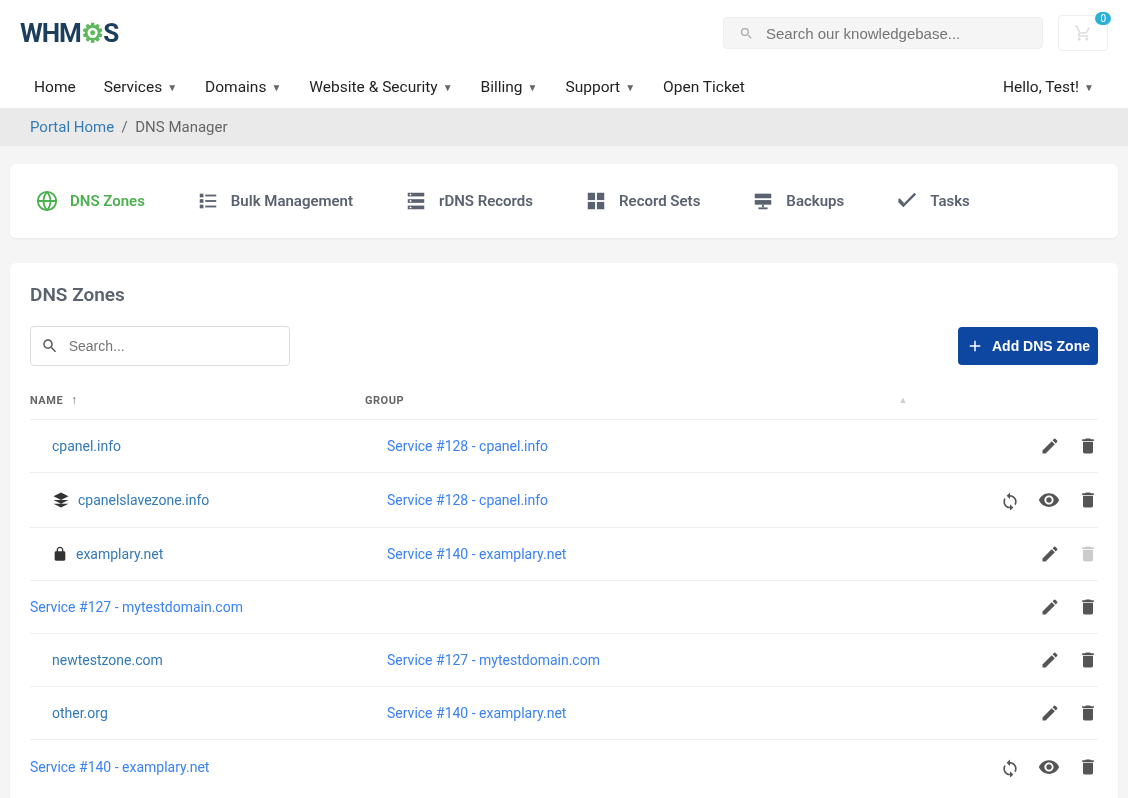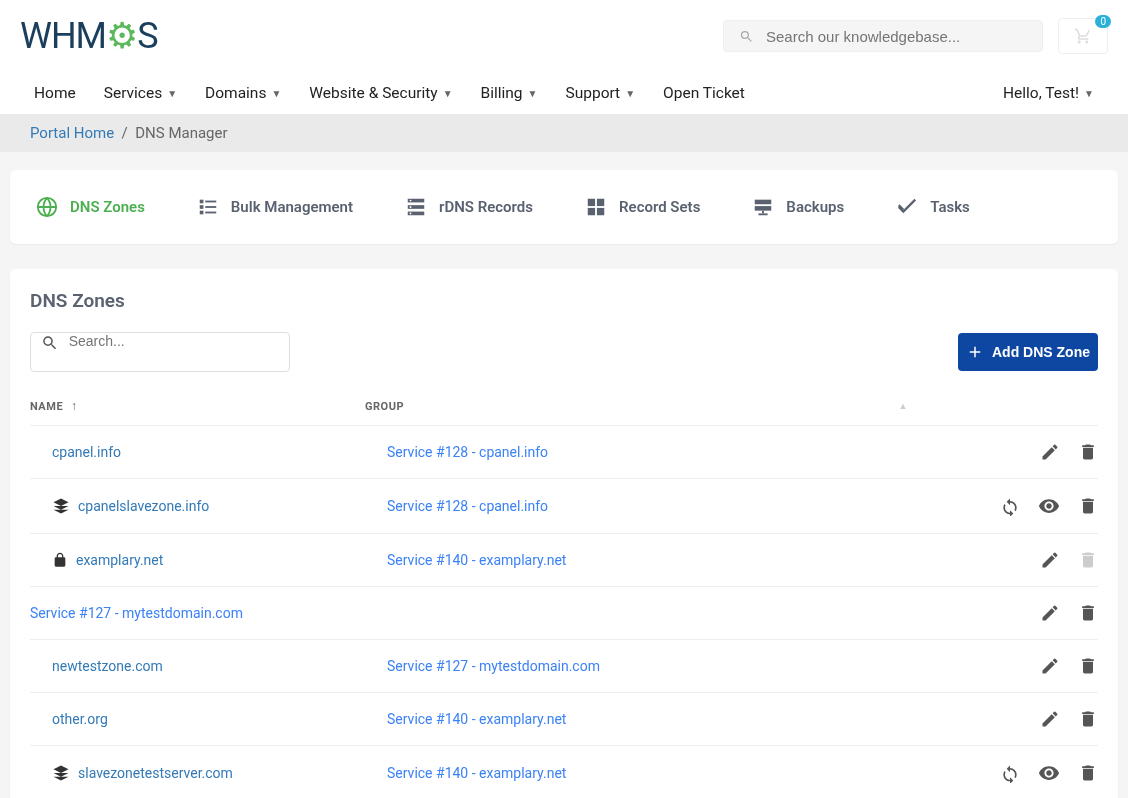--- a/index.html
+++ b/index.html
@@ -1,40 +1,40 @@
 <!DOCTYPE html>
 <html><head>
 <meta charset="utf-8">
 <style>
 * { box-sizing: border-box; margin: 0; padding: 0; }
 body { font-family: -apple-system, BlinkMacSystemFont, "Segoe UI", Roboto, sans-serif; background: #f5f5f5; color: #333; width: 1128px; }
 .header { background: #fff; padding: 15px 20px 0 20px; }
 .logo-row { display: flex; justify-content: space-between; align-items: center; padding-bottom: 15px; }
-.logo { font-size: 36px; font-weight: normal; color: #1a3e5c; letter-spacing: -1px; }
+.logo { font-size: 26px; font-weight: bold; color: #1a3e5c; letter-spacing: -1px; }
 .logo-gear { color: #5cb85c; display: inline-block; }
 .header-right { display: flex; gap: 15px; align-items: center; }
 .search-box { background: #f5f5f5; border: 1px solid #eee; border-radius: 4px; display: flex; align-items: center; padding: 0 15px; width: 320px; height: 32px; }
 .search-box input { border: none; background: transparent; outline: none; font-size: 15px; color: #888; width: 100%; margin-left: 12px; }
 .cart { border: 1px solid #eee; border-radius: 4px; padding: 8px 14px; position: relative; color: #ccc; }
 .cart-badge { position: absolute; top: -4px; right: -4px; background: #2bb0d7; color: #fff; font-size: 10px; border-radius: 8px; padding: 1px 5px; }
 .nav { display: flex; justify-content: space-between; align-items: center; border-top: 0; }
 .nav-left, .nav-right { display: flex; }
 .nav-item { padding: 12px 14px; font-size: 15.5px; color: #222; cursor: pointer; display: flex; align-items: center; gap: 5px; }
 .caret { font-size: 10px; color: #666; }
 .breadcrumb { background: #eaeaea; padding: 10px 30px; font-size: 15px; color: #666; }
 .breadcrumb a { color: #337ab7; text-decoration: none; }
 .container { padding: 18px 10px; }
 .tabs { background: #fff; border-radius: 6px; padding: 18px 10px; display: flex; gap: 20px; align-items: center; box-shadow: 0 1px 2px rgba(0,0,0,0.05); }
 .tab { display: flex; align-items: center; gap: 12px; padding: 8px 16px; font-size: 15px; font-weight: 600; color: #5a6270; cursor: pointer; }
 .tab.active { color: #4caf50; }
 .tab-icon { width: 22px; height: 22px; display: flex; align-items: center; justify-content: center; }
 .panel { background: #fff; border-radius: 6px; margin-top: 25px; padding: 20px; box-shadow: 0 1px 2px rgba(0,0,0,0.05); }
 .panel-title { font-size: 19px; font-weight: 600; color: #5a6270; margin-bottom: 20px; }
 .toolbar { display: flex; justify-content: space-between; align-items: center; margin-bottom: 15px; }
-.zone-search { border: 1px solid #ddd; border-radius: 4px; display: flex; align-items: flex-start; padding: 0 10px; width: 260px; height: 40px; }
+.zone-search { border: 1px solid #ddd; border-radius: 4px; display: flex; align-items: center; padding: 0 10px; width: 260px; height: 40px; }
 .zone-search input { border: none; outline: none; font-size: 14px; color: #999; width: 100%; margin-left: 10px; }
 .btn-primary { background: #0d47a1; color: #fff; border: none; border-radius: 4px; padding: 10px 8px; font-size: 14px; font-weight: 600; cursor: pointer; display: flex; align-items: center; gap: 8px; }
 .table-header { display: flex; padding: 12px 0; font-size: 11px; font-weight: 700; letter-spacing: 0.5px; color: #666; border-bottom: 1px solid #eee; }
 .col-name { width: 335px; display: flex; align-items: center; gap: 8px; }
 .col-group { flex: 1; display: flex; align-items: center; }
 .col-actions { width: 150px; display: flex; justify-content: flex-end; gap: 18px; align-items: center; }
 .row { display: flex; padding: 16px 0; border-bottom: 1px solid #eee; align-items: center; font-size: 14px; }
 .row:last-child { border-bottom: none; }
 .row .col-name { color: #337ab7; display: flex; align-items: center; gap: 8px; margin-left: 22px; }
 .row .col-name a { color: #337ab7; text-decoration: none; }
@@ -327,28 +327,20 @@
               </svg>
             </span>
             <span class="action-icon">
               <svg width="20" height="20" viewBox="0 0 24 24" fill="#555">
                 <path d="M6 19c0 1.1.9 2 2 2h8c1.1 0 2-.9 2-2V7H6v12zM19 4h-3.5l-1-1h-5l-1 1H5v2h14V4z"></path>
               </svg>
             </span>
           </div>
         </div>
         <div class="row">
-          <div class="col-name">
-            <span class="row-icon">
-              <svg width="18" height="18" viewBox="0 0 24 24" fill="#333">
-                <path d="M12 2L2 7l10 5 10-5-10-5zM2 17l10 5 10-5M2 12l10 5 10-5"></path>
-              </svg>
-            </span>
-            <a href="#">slavezonetestserver.com</a>
-          </div>
           <div class="col-group">Service #140 - examplary.net</div>
           <div class="col-actions">
             <span class="action-icon">
               <svg width="20" height="20" viewBox="0 0 24 24" fill="#555">
                 <path d="M12 6V3L8 7l4 4V8c3.31 0 6 2.69 6 6 0 1.01-.25 1.97-.7 2.8l1.46 1.46A7.93 7.93 0 0020 14c0-4.42-3.58-8-8-8zm-6 8c0-1.01.25-1.97.7-2.8L5.24 9.74A7.93 7.93 0 004 14c0 4.42 3.58 8 8 8v3l4-4-4-4v3c-3.31 0-6-2.69-6-6z"></path>
               </svg>
             </span>
             <span class="action-icon">
               <svg width="22" height="22" viewBox="0 0 24 24" fill="#555">
                 <path d="M12 4.5C7 4.5 2.73 7.61 1 12c1.73 4.39 6 7.5 11 7.5s9.27-3.11 11-7.5c-1.73-4.39-6-7.5-11-7.5zM12 17c-2.76 0-5-2.24-5-5s2.24-5 5-5 5 2.24 5 5-2.24 5-5 5zm0-8c-1.66 0-3 1.34-3 3s1.34 3 3 3 3-1.34 3-3-1.34-3-3-3z"></path>

